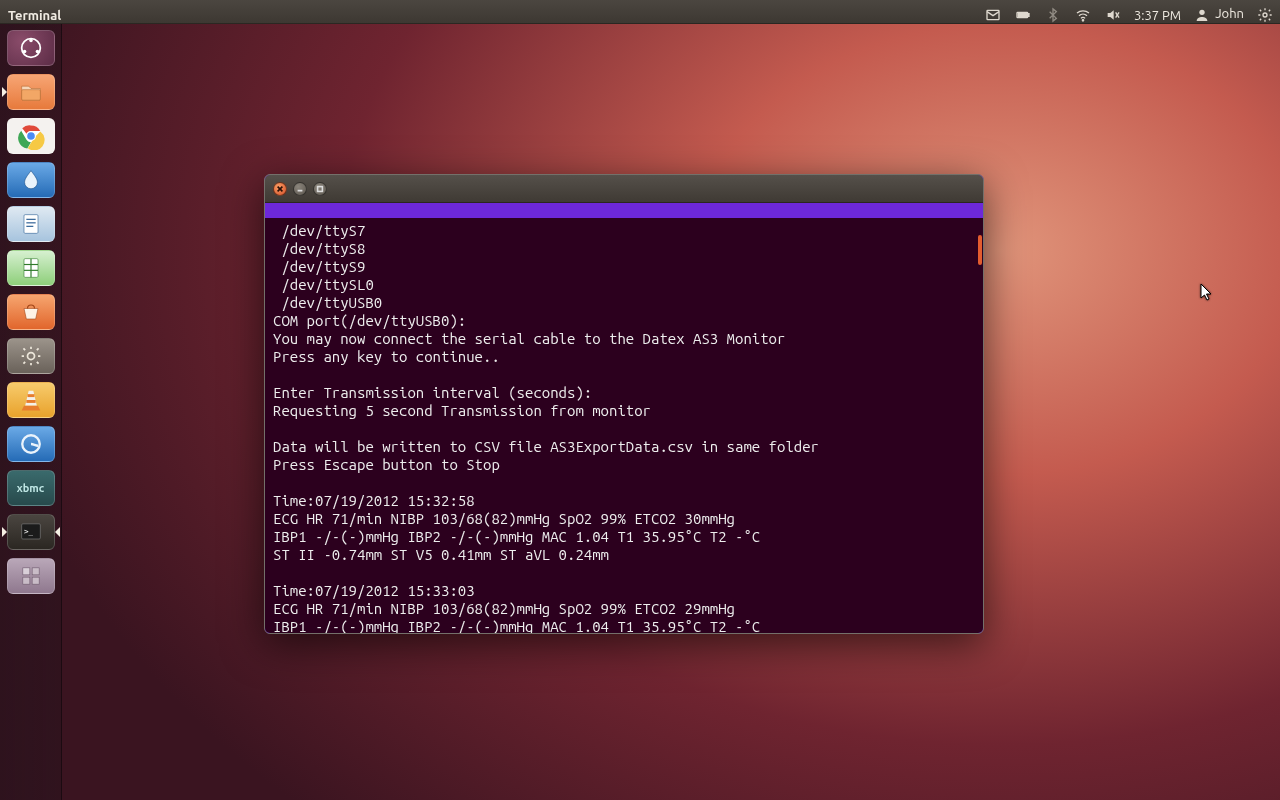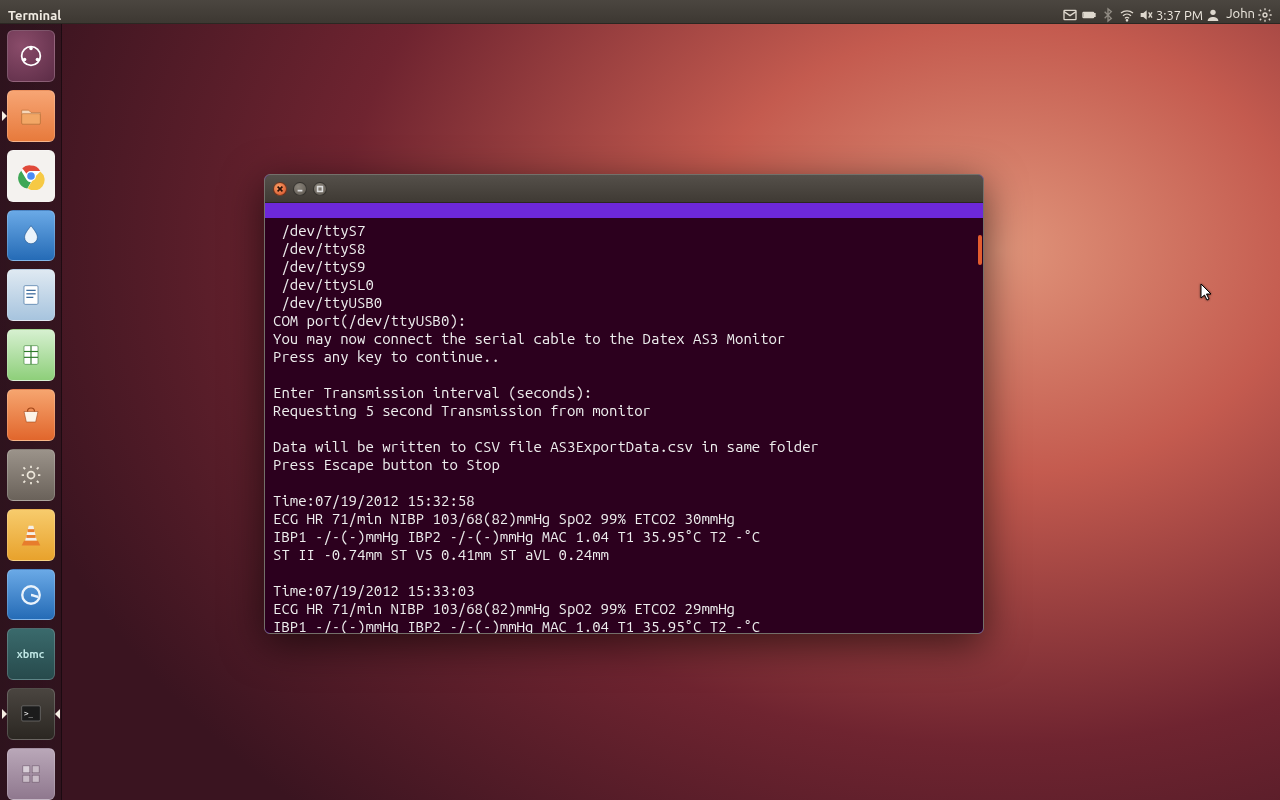--- a/index.html
+++ b/index.html
@@ -11,34 +11,34 @@
   
   .top-panel {
     position: absolute; top:0; left:0; right:0; height:24px;
     background: linear-gradient(to bottom, #4b4640 0%, #3d3832 100%);
     border-bottom:1px solid #2b2722;
     display:flex; align-items:center; color:#f0ebe2; font-size:13px;
     padding:7px 6px 0 8px;
   }
   .top-panel .left { font-weight:600; }
   .top-panel .spacer { flex:1; }
-  .top-panel .tray { display:flex; align-items:center; gap:1px; }
+  .top-panel .tray { display:flex; align-items:center; gap:12px; }
   .tray-icon { display:inline-flex; align-items:center; justify-content:center; width:18px; height:18px; color:#ded8ce; }
   .tray-icon svg { width:16px; height:16px; }
   .tray-text { color:#f0ebe2; }
   .tray-user { display:flex; gap:4px; }
   
   .launcher {
     position:absolute; top:24px; left:0; bottom:0; width:62px;
     background: linear-gradient(to right, rgba(40,18,28,0.65), rgba(40,18,28,0.55));
     border-right:1px solid rgba(0,0,0,0.4);
     display:flex; flex-direction:column; align-items:center; padding-top:6px; gap:8px;
   }
   .launch-item {
-    width:48px; height:52px; border-radius:6px;
+    width:48px; height:36px; border-radius:6px;
     background: linear-gradient(to bottom, rgba(255,255,255,0.1), rgba(0,0,0,0.2));
     border:1px solid rgba(255,255,255,0.18);
     display:flex; align-items:center; justify-content:center;
     position:relative;
   }
   .launch-item.dash { background: radial-gradient(circle at 30% 30%, #8a4c6a, #5c2c46); }
   .launch-item.files { background: linear-gradient(#f7a574,#e77a3c); }
   .launch-item.chrome { background:#f4f2ef; }
   .launch-item.blue1 { background: linear-gradient(#6aa9e6,#256bb6); }
   .launch-item.writer { background: linear-gradient(#dfe9f2,#a7c4de); }

